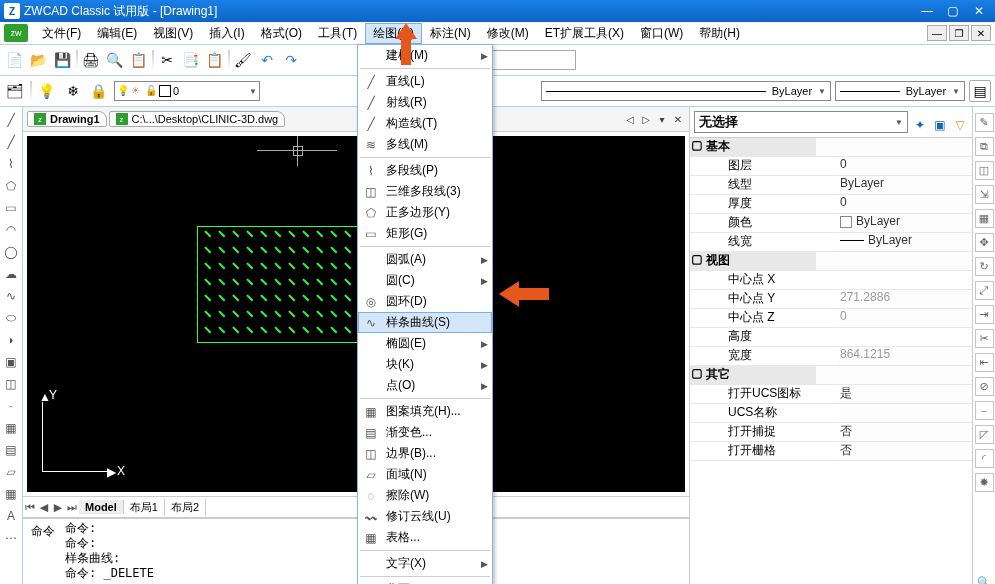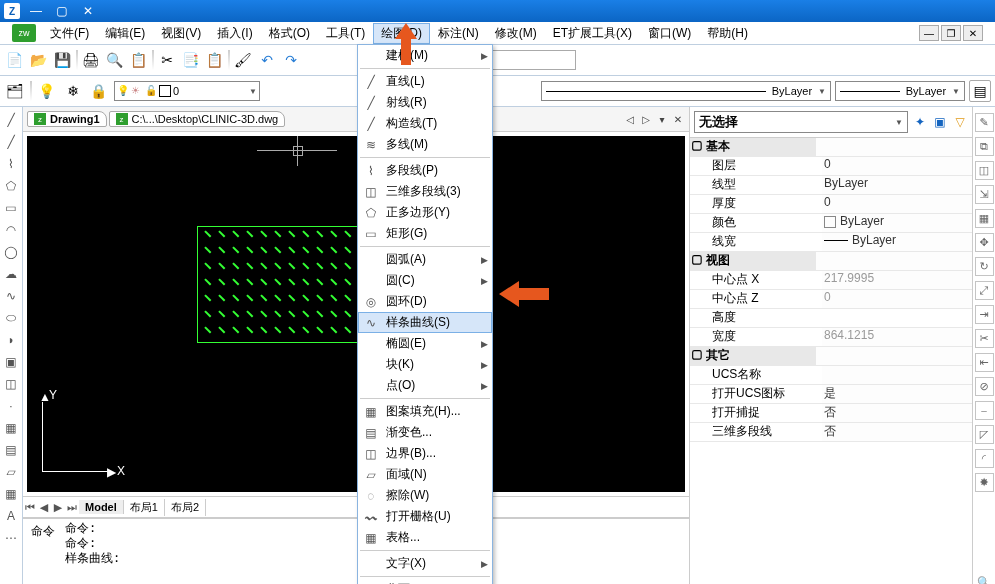--- a/index.html
+++ b/index.html
@@ -2,21 +2,21 @@
 <html><head>
 <meta charset="utf-8">
 <style>
 html,body{margin:0;padding:0;font-family:"Microsoft YaHei",Tahoma,sans-serif;font-size:12px;background:#fff;color:#000;overflow:hidden;}
 .window{width:995px;height:584px;background:linear-gradient(#0a6fd6,#0a5eb7);position:relative;}
 .titlebar{height:22px;background:linear-gradient(#1a7fe6,#0b65c4);display:flex;align-items:center;color:#fff;padding:0 4px;}
 .titlebar .logo{width:16px;height:16px;background:#fff;border-radius:2px;display:flex;align-items:center;justify-content:center;color:#0a5eb7;font-weight:bold;font-size:10px;margin-right:4px;}
 .titlebar .title{flex:1;}
 .titlebar .winbtns{display:flex;gap:2px;}
 .titlebar .winbtns div{width:24px;height:16px;display:flex;align-items:center;justify-content:center;color:#fff;cursor:pointer;}
-.menubar{height:22px;background:#fff;display:flex;align-items:center;padding:0 12px;font-size:12px;border-bottom:1px solid #bfcfe0;}
+.menubar{height:22px;background:#fff;display:flex;align-items:center;padding:0 4px;font-size:12px;border-bottom:1px solid #bfcfe0;}
 .menubar .mlogo{width:24px;height:18px;background:#2e9e2e;color:#fff;font-size:9px;display:flex;align-items:center;justify-content:center;border-radius:2px;margin-right:6px;}
 .menubar .item{padding:2px 8px;}
 .menubar .item.open{background:#d6e6f9;border:1px solid #7bb0e6;padding:1px 7px;}
 .menubar .midbtns{margin-left:auto;display:flex;gap:2px;}
 .menubar .midbtns div{width:18px;height:14px;border:1px solid #aaa;background:#eee;display:flex;align-items:center;justify-content:center;font-size:10px;}
 .toolbar{height:26px;background:#fff;display:flex;align-items:center;padding:2px 4px;gap:2px;border-bottom:1px solid #bfcfe0;}
 .tb-btn{width:20px;height:20px;display:flex;align-items:center;justify-content:center;border:1px solid transparent;border-radius:2px;font-size:14px;}
 .tb-sep{width:2px;height:20px;background:linear-gradient(#ccc,#fff);}
 .toolbar2{height:26px;background:#fff;display:flex;align-items:center;padding:2px 4px;gap:4px;border-bottom:1px solid #bfcfe0;}
 .layer-combo{width:140px;height:18px;border:1px solid #888;background:#fff;display:flex;align-items:center;padding:0 2px;font-size:11px;gap:2px;}
@@ -50,29 +50,29 @@
 .bottom-tabs .btb{padding:1px 6px;border-right:1px solid #ccc;}
 .bottom-tabs .btb.active{background:#eee;font-weight:bold;}
 .bottom-tabs .nav{width:14px;text-align:center;color:#555;}
 .cmd-area{height:72px;background:#fff;display:flex;border-top:1px solid #ccc;}
 .cmd-icon{width:40px;display:flex;align-items:flex-start;justify-content:center;padding-top:4px;}
 .cmd-text{flex:1;padding:2px;font-family:SimSun,monospace;font-size:12px;line-height:15px;overflow:hidden;}
 .right{width:282px;background:#fff;border-left:1px solid #ccc;display:flex;}
 .prop-panel{flex:1;display:flex;flex-direction:column;}
 .prop-header{height:20px;display:flex;align-items:center;padding:0 4px;border-bottom:1px solid #ccc;font-size:12px;}
 .prop-header .pin{margin-left:auto;font-size:10px;}
-.prop-sel{display:flex;align-items:center;gap:4px;padding:4px;border-bottom:1px solid #ccc;}
+.prop-sel{display:flex;align-items:flex-end;gap:4px;padding:4px;border-bottom:1px solid #ccc;}
 .prop-sel .combo{flex:1;height:20px;border:1px solid #888;background:#fff;display:flex;align-items:center;padding:0 4px;font-weight:bold;font-size:13px;}
 .prop-sel .ico{width:16px;height:16px;display:flex;align-items:center;justify-content:center;font-size:12px;color:#1565c0;}
 .prop-grid{flex:1;overflow:hidden;font-size:12px;}
 .prop-row{display:flex;height:18px;border-bottom:1px solid #e8e8e8;}
 .prop-row.group{background:#e8e8e8;font-weight:bold;}
 .prop-row .toggle{width:14px;text-align:center;}
 .prop-row .k{width:110px;padding-left:2px;}
-.prop-row.sub .k{padding-left:8px;}
+.prop-row.sub .k{padding-left:8px;margin-left:16px;}
 .prop-row .v{flex:1;background:#fdfdfd;padding-left:2px;color:#333;}
 .prop-row.sub .v.ro{color:#9a9a9a;}
 .far-right{width:22px;background:#fff;border-left:1px solid #ccc;display:flex;flex-direction:column;align-items:center;gap:5px;padding-top:6px;}
 .far-right div{width:17px;height:17px;border:1px solid #c4c4c4;font-size:11px;display:flex;align-items:center;justify-content:center;color:#666;}
 
 .dropdown{position:absolute;left:357px;top:44px;width:134px;background:#fff;border:1px solid #8ab4e0;box-shadow:2px 2px 4px rgba(0,0,0,0.25);z-index:50;}
 .dropdown .mitem{display:flex;align-items:center;height:21px;padding:0 4px;gap:6px;}
 .dropdown .mitem.hover{background:#d6e6f9;border:1px solid #7bb0e6;height:19px;padding:0 3px;}
 .dropdown .micon{width:18px;height:16px;display:flex;align-items:center;justify-content:center;font-size:12px;color:#555;}
 .dropdown .mlabel{flex:1;font-size:12px;}
@@ -89,20 +89,21 @@
 .prop-row .v .colsw{display:inline-block;width:10px;height:10px;border:1px solid #888;margin-right:4px;vertical-align:middle;}
 .prop-row .v .lns{display:inline-block;width:24px;height:1px;background:#000;vertical-align:middle;margin-right:4px;}
 </style>
 </head>
 <body>
 
 <div class="window">
 
   <div class="titlebar">
     <div class="logo">Z</div>
+    <div class="title">ZWCAD Classic 试用版 - [Drawing1]</div>
     <div class="winbtns">
       <div>—</div>
       <div>▢</div>
       <div>✕</div>
     </div>
   </div>
 
   <div class="menubar">
     <div class="mlogo">zw</div>
     <div class="item">文件(F)</div>
@@ -321,20 +322,21 @@
         <div class="btb">布局1</div>
         <div class="btb">布局2</div>
       </div>
 
       <div class="cmd-area">
         <div class="cmd-icon">命令</div>
         <div class="cmd-text">
           <div>命令:</div>
           <div>命令:</div>
           <div>样条曲线:</div>
+          <div>命令: _DELETE</div>
         </div>
       </div>
     </div>
 
     <div class="right">
       <div class="prop-panel">
         <div class="prop-sel">
           <div class="combo">
             <span>无选择</span>
             <span class="dd" style="margin-left:auto">▼</span>
@@ -375,21 +377,25 @@
               <span class="v"><span class="lns"></span><span>ByLayer</span></span>
             </div>
           <div class="prop-row group">
               <span class="toggle">▢</span>
               <span class="k">视图</span>
               <span class="v"></span>
             </div>
           <div class="prop-row sub">
               <span class="toggle"></span>
               <span class="k">中心点 X</span>
-              <span class="v ro">217.9995</span>
+            </div>
+          <div class="prop-row sub">
+              <span class="toggle"></span>
+              <span class="k">中心点 Y</span>
+              <span class="v ro">271.2886</span>
             </div>
           <div class="prop-row sub">
               <span class="toggle"></span>
               <span class="k">中心点 Z</span>
               <span class="v ro">0</span>
             </div>
           <div class="prop-row sub">
               <span class="toggle"></span>
               <span class="k">高度</span>
             </div>
@@ -398,36 +404,36 @@
               <span class="k">宽度</span>
               <span class="v ro">864.1215</span>
             </div>
           <div class="prop-row group">
               <span class="toggle">▢</span>
               <span class="k">其它</span>
               <span class="v"></span>
             </div>
           <div class="prop-row sub">
               <span class="toggle"></span>
+              <span class="k">打开UCS图标</span>
+              <span class="v">是</span>
+            </div>
+          <div class="prop-row sub">
+              <span class="toggle"></span>
               <span class="k">UCS名称</span>
               <span class="v"></span>
             </div>
           <div class="prop-row sub">
               <span class="toggle"></span>
-              <span class="k">打开UCS图标</span>
-              <span class="v">是</span>
-            </div>
-          <div class="prop-row sub">
-              <span class="toggle"></span>
               <span class="k">打开捕捉</span>
               <span class="v">否</span>
             </div>
           <div class="prop-row sub">
               <span class="toggle"></span>
-              <span class="k">三维多段线</span>
+              <span class="k">打开栅格</span>
               <span class="v">否</span>
             </div>
         </div>
       </div>
     </div>
 
     <div class="far-right">
       <div>✎</div>
       <div>⧉</div>
       <div>◫</div>
@@ -538,21 +544,21 @@
       <div class="mitem">
         <span class="micon">▱</span>
         <span class="mlabel">面域(N)</span>
       </div>
       <div class="mitem">
         <span class="micon">◌</span>
         <span class="mlabel">擦除(W)</span>
       </div>
       <div class="mitem">
         <span class="micon">〰</span>
-        <span class="mlabel">打开栅格(U)</span>
+        <span class="mlabel">修订云线(U)</span>
       </div>
       <div class="mitem">
         <span class="micon">▦</span>
         <span class="mlabel">表格...</span>
       </div>
       <div class="msep"></div>
       <div class="mitem">
         <span class="micon"></span>
         <span class="mlabel">文字(X)</span>
         <span class="marrow">▶</span>

